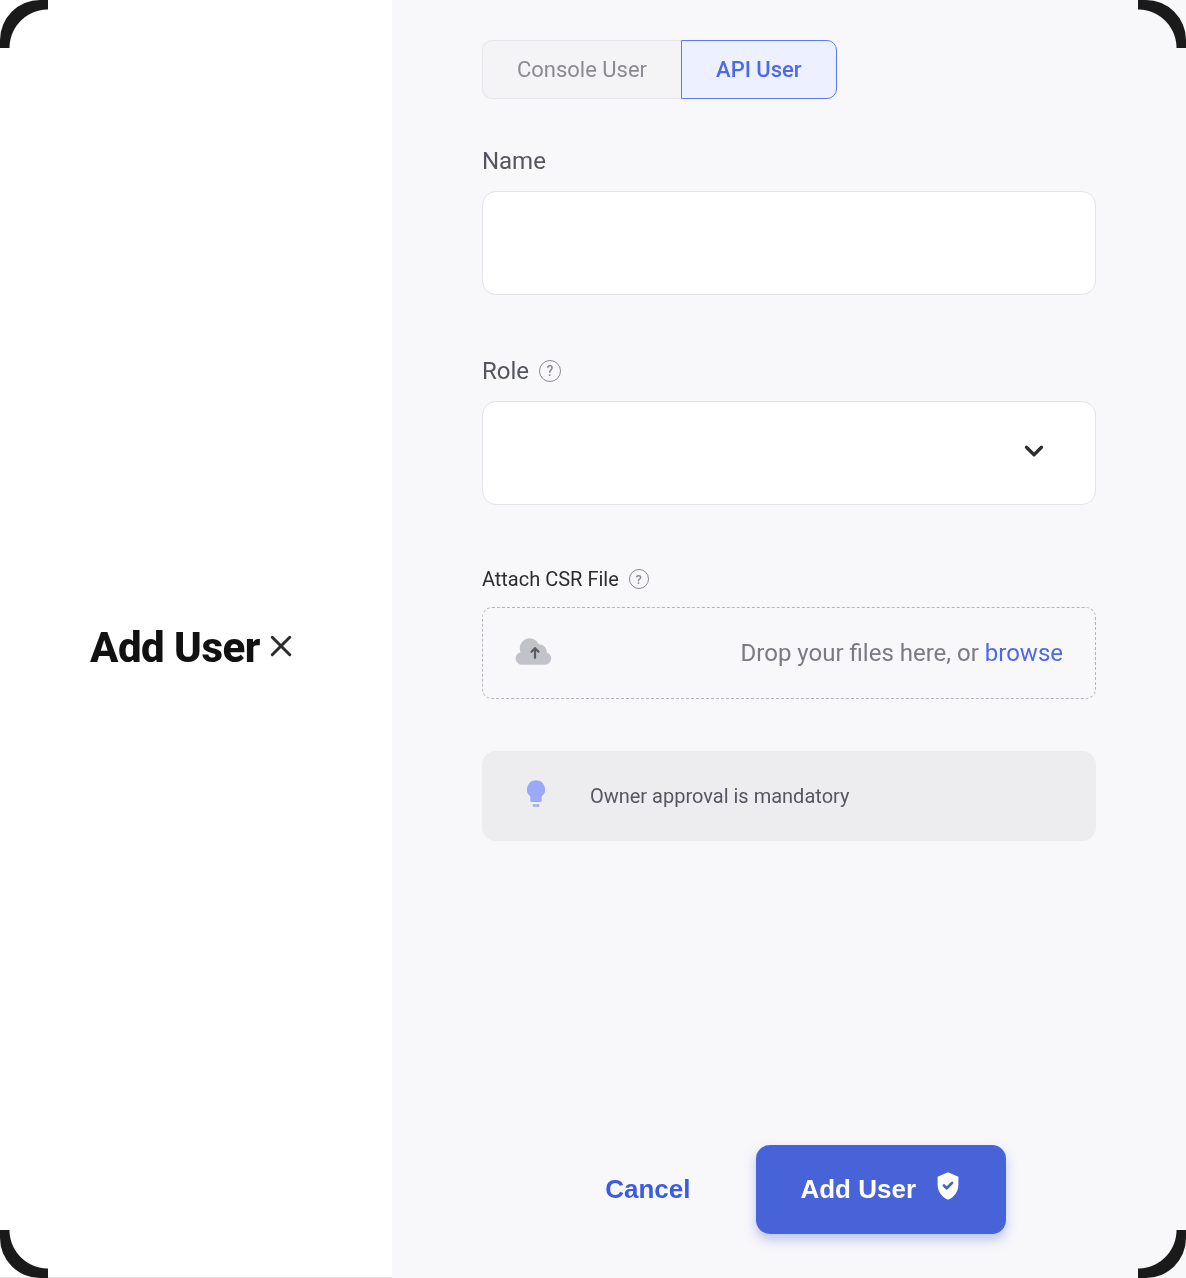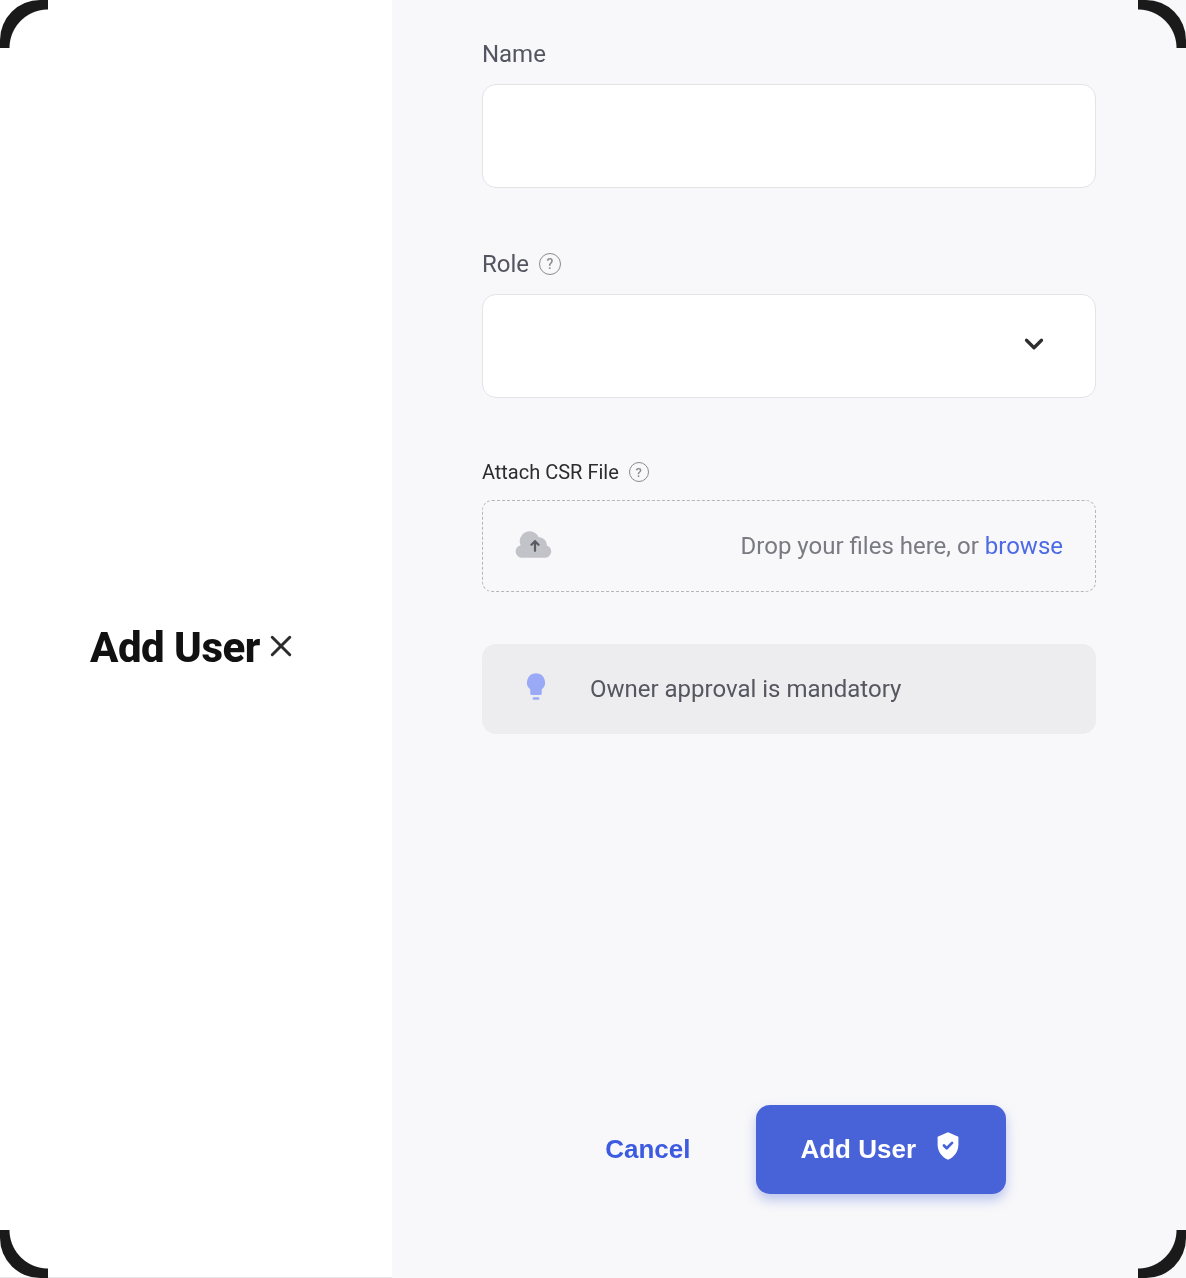--- a/index.html
+++ b/index.html
@@ -162,28 +162,28 @@
       width: 100%;
       height: 90px;
       background: #ededf0;
       border-radius: 14px;
       display: flex;
       align-items: center;
       gap: 40px;
       padding: 0 40px;
     }
     .bulb-icon svg { width: 28px; height: 32px; color: #9aaaf6; fill:#9aaaf6; }
-    .info-text { font-size: 24px; color: #565660; }
+    .info-text { font-size: 20px; color: #565660; }
 
     .dialog-footer {
       display: flex;
       justify-content: flex-end;
       align-items: center;
       gap: 60px;
-      padding: 0 90px 84px 0;
+      padding: 0 90px 44px 0;
       background: #f8f8fa;
       margin-top: auto;
       padding-top: 100px;
     }
     .cancel-btn {
       background: none;
       border: none;
       color: #3d5be0;
       font-size: 26px;
       font-weight: 700;
@@ -223,20 +223,24 @@
         <svg viewBox="0 0 24 24" fill="none" stroke="currentColor" stroke-width="2.4" stroke-linecap="round">
             <line x1="5" y1="5" x2="19" y2="19"></line>
             <line x1="19" y1="5" x2="5" y2="19"></line>
           </svg>
       </span>
     </button>
   </div>
 
   <div class="dialog-body">
 
+    <div class="tabs">
+      <div class="tab inactive">Console User</div>
+      <div class="tab active">API User</div>
+    </div>
 
     <div class="field">
       <div class="field-label">Name</div>
       <input type="text" class="text-input" value="" style="">
     </div>
 
     <div class="field">
       <div class="field-label">
         <span>Role</span>
         <span class="help-icon">?</span>

